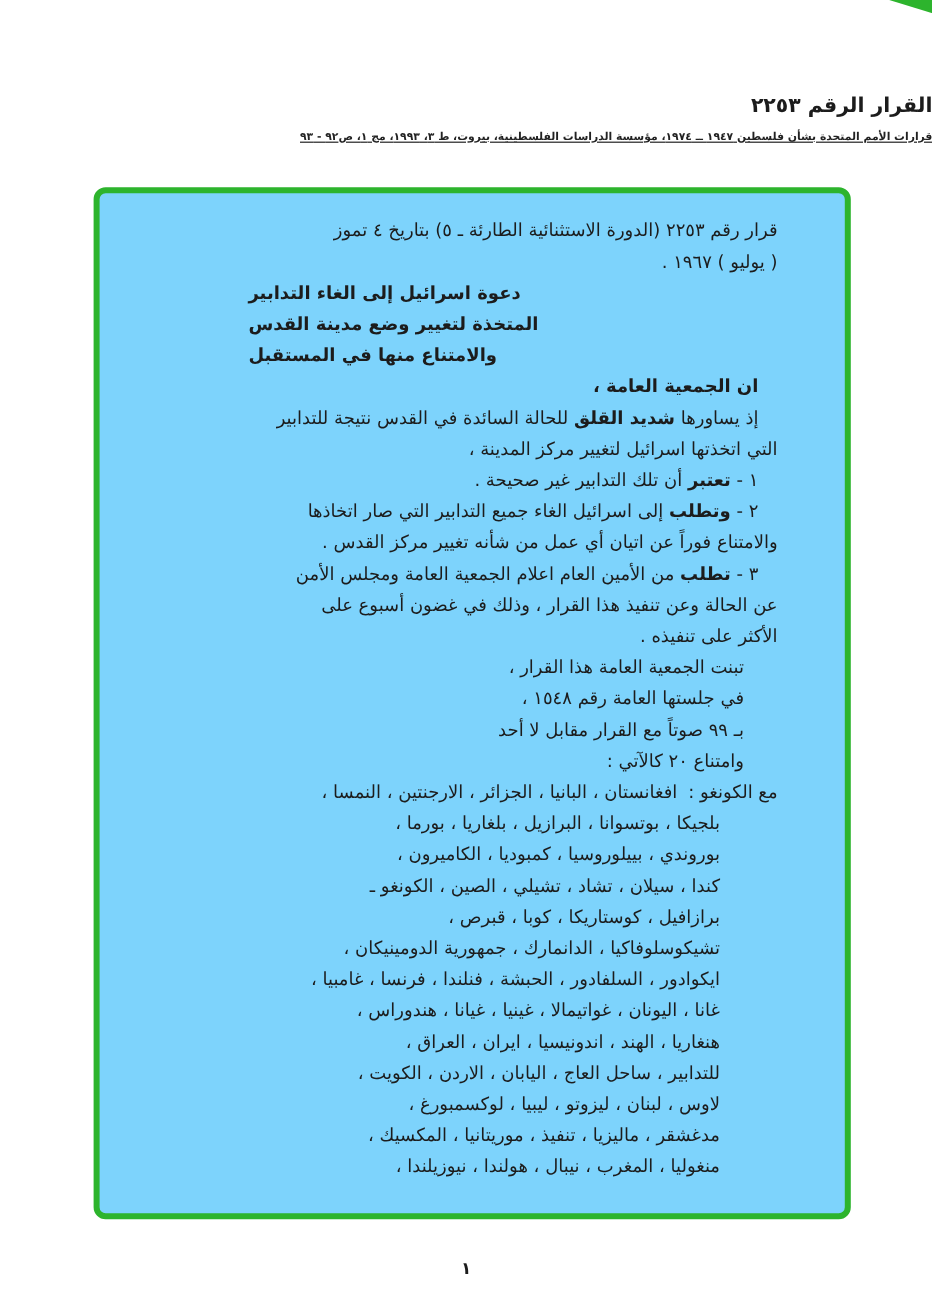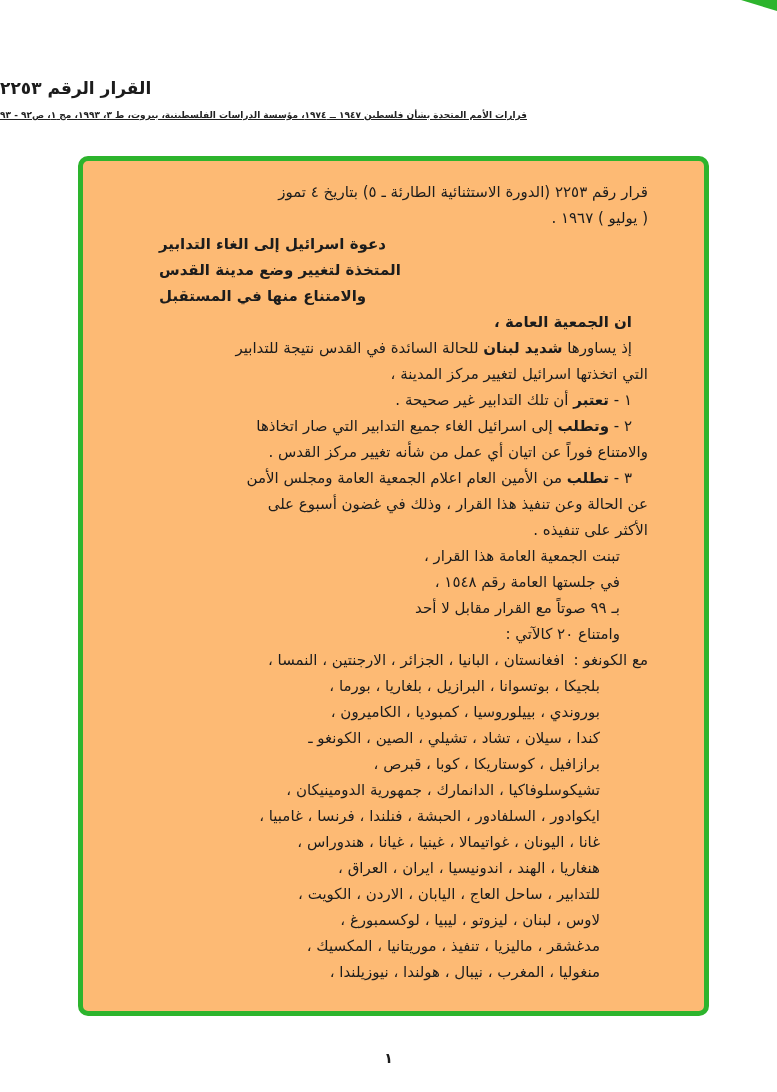--- a/index.html
+++ b/index.html
@@ -23,21 +23,21 @@
     top: 0;
     right: 0;
     width: 0;
     height: 0;
     border-top: 11px solid #2db42d;
     border-left: 36px solid transparent;
   }
   .doc-header {
     position: absolute;
     top: 0; left: 0; right: 0;
-    text-align: left;
+    text-align: right;
     direction: rtl;
   }
   .doc-title {
     margin-top: 78px;
     font-size: 17px;
     font-weight: bold;
     letter-spacing: 0.5px;
   }
   .doc-citation {
     margin-top: 12px;
@@ -47,21 +47,22 @@
     text-decoration: underline;
   }
   .green-box {
     position: absolute;
     left: 78px;
     top: 156px;
     width: 631px;
     height: 860px;
     border: 5px solid #2db42d;
     border-radius: 10px;
-    background: #fdba74;
+    background: #7dd3fc;
+    padding-left: 48px;
   }
   .text-col {
     direction: rtl;
     text-align: right;
     font-size: 15px;
     line-height: 26px;
     padding: 18px 56px 0 76px;
     height: 848px;
     overflow: hidden;
   }
@@ -98,21 +99,21 @@
 
       <div class="line">قرار رقم ٢٢٥٣ (الدورة الاستثنائية الطارئة ـ ٥) بتاريخ ٤ تموز</div>
       <div class="line">( يوليو ) ١٩٦٧ .</div>
 
       <div class="line center b">دعوة اسرائيل إلى الغاء التدابير</div>
       <div class="line center b">المتخذة لتغيير وضع مدينة القدس</div>
       <div class="line center b">والامتناع منها في المستقبل</div>
 
       <div class="line ind b">ان الجمعية العامة ،</div>
 
-      <div class="line ind"><span>إذ يساورها </span><span class="b">شديد لبنان</span><span> للحالة السائدة في القدس نتيجة للتدابير</span></div>
+      <div class="line ind"><span>إذ يساورها </span><span class="b">شديد القلق</span><span> للحالة السائدة في القدس نتيجة للتدابير</span></div>
       <div class="line">التي اتخذتها اسرائيل لتغيير مركز المدينة ،</div>
 
       <div class="line ind"><span>١ - </span><span class="b">تعتبر</span><span> أن تلك التدابير غير صحيحة .</span></div>
 
       <div class="line ind"><span>٢ - </span><span class="b">وتطلب</span><span> إلى اسرائيل الغاء جميع التدابير التي صار اتخاذها</span></div>
       <div class="line">والامتناع فوراً عن اتيان أي عمل من شأنه تغيير مركز القدس .</div>
 
       <div class="line ind"><span>٣ - </span><span class="b">تطلب</span><span> من الأمين العام اعلام الجمعية العامة ومجلس الأمن</span></div>
       <div class="line">عن الحالة وعن تنفيذ هذا القرار ، وذلك في غضون أسبوع على</div>
       <div class="line">الأكثر على تنفيذه .</div>

